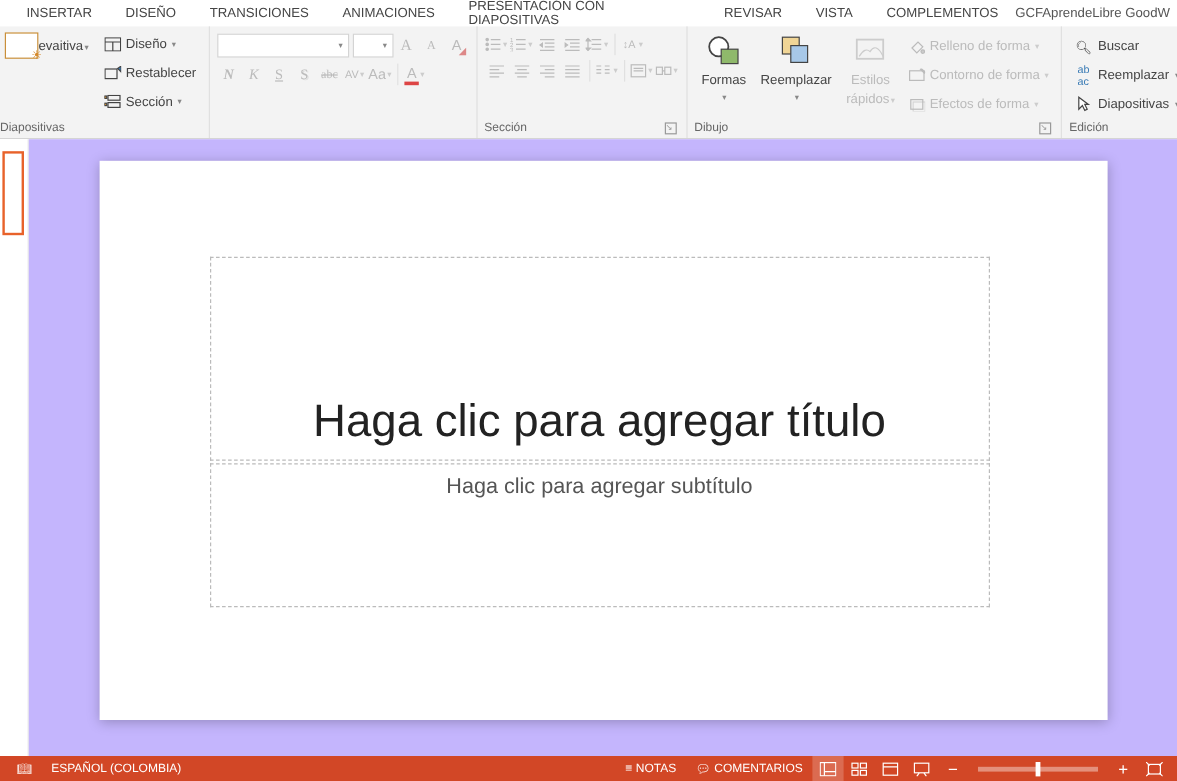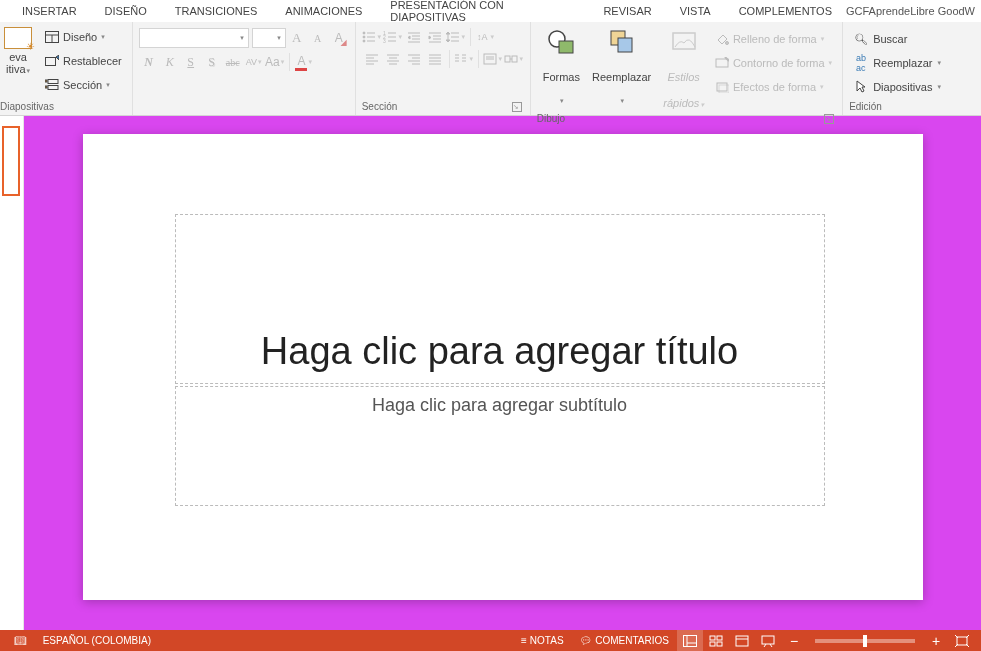--- a/index.html
+++ b/index.html
@@ -20,50 +20,50 @@
 .col { display: flex; flex-direction: column; gap: 2px; }
 .row { display: flex; align-items: center; gap: 1px; }
 .btn { font-size: 11px; color: #444; padding: 2px 4px; display: flex; align-items: center; gap: 3px; cursor: pointer; white-space: nowrap; }
 .btn.disabled { color: #bbb; }
 .dd { font-size: 7px; color: #888; margin-left: 1px; }
 .dd.disabled { color: #ccc; }
 
 .ico { width: 16px; height: 16px; display: inline-flex; align-items: center; justify-content: center; font-size: 11px; }
 
 
-.g-diap .big { display: flex; flex-direction: column; align-items: center; padding: 2px 4px; cursor: pointer; font-size: 11px; color: #444; }
+.g-diap .big { display: flex; flex-direction: row; align-items: center; padding: 2px 4px; cursor: pointer; font-size: 11px; color: #444; }
 .g-diap .big .sl { width: 28px; height: 22px; border: 1px solid #c98f3a; background: #fff; position: relative; margin-bottom: 2px; }
 .g-diap .big .sl::after { content: "☀"; position: absolute; right: -4px; bottom: -4px; font-size: 10px; color: #d68a2d; }
 
 
 .fbtn { width: 20px; height: 20px; font-size: 12px; color: #bbb; display: flex; align-items: center; justify-content: center; cursor: pointer; font-family: "Times New Roman", serif; }
 .fbtn.b { font-weight: bold; font-style: italic; }
 .fbtn.i { font-style: italic; }
 .fbtn.u { text-decoration: underline; }
 .fbtn.s { text-decoration: line-through; }
 .font-combo { height: 20px; border: 1px solid #d4d4d4; background: #fff; font-size: 11px; padding: 0 4px; color: #aaa; display: flex; align-items: center; }
 .font-name { width: 110px; }
 .font-size { width: 34px; }
 
 
 .pbtn { width: 20px; height: 18px; display: flex; align-items: center; justify-content: center; cursor: pointer; color: #bbb; }
 .pbtn svg { width: 14px; height: 12px; }
 
 
-.bigbtn { display: flex; flex-direction: column; align-items: center; padding: 2px 6px; cursor: pointer; font-size: 11px; color: #444; gap: 14px; }
-.bigbtn.disabled { color: #bbb; font-style: italic; }
+.bigbtn { display: flex; flex-direction: column; align-items: center; padding: 2px 6px; cursor: pointer; font-size: 11px; color: #444; gap: 4px; }
+.bigbtn.disabled { color: #bbb; }
 
 
 .ebtn { font-size: 11px; color: #444; padding: 2px 4px; display: flex; align-items: center; gap: 4px; cursor: pointer; }
 
 
 .workspace { height: 514px; display: flex; background: #fff; }
 .thumbs { width: 24px; background: #fff; border-right: 1px solid #e6e6e6; padding-top: 10px; }
 .thumb { width: 18px; height: 70px; border: 2px solid #e8622a; background: #fff; margin-left: 2px; }
-.canvas { flex: 1; background: #d946ef; display: flex; align-items: flex-start; justify-content: center; padding-top: 18px; }
+.canvas { flex: 1; background: #c4b5fd; display: flex; align-items: flex-start; justify-content: center; padding-top: 18px; }
 .slide { width: 840px; height: 466px; background: #fff; box-shadow: 0 2px 10px rgba(0,0,0,0.25); position: relative; }
 .ph { position: absolute; border: 1px dashed #bbb; display: flex; align-items: center; justify-content: center; color: #333; }
 .ph-title { left: 92px; top: 80px; width: 650px; height: 170px; flex-direction: column; justify-content: flex-end; padding-bottom: 10px; }
 .ph-title span { font-size: 38px; font-weight: 300; color: #222; }
 .ph-sub { left: 92px; top: 252px; width: 650px; height: 120px; align-items: flex-start; padding-top: 8px; }
 .ph-sub span { font-size: 18px; color: #555; font-weight: 300; }
 
 
 .status { position: absolute; bottom: 0; left: 0; right: 0; height: 21px; background: #d24726; color: #fff; display: flex; align-items: center; font-size: 10px; padding: 0 6px; }
 .status .sbtn { padding: 0 8px; display: flex; align-items: center; gap: 3px; cursor: pointer; height: 21px; }

